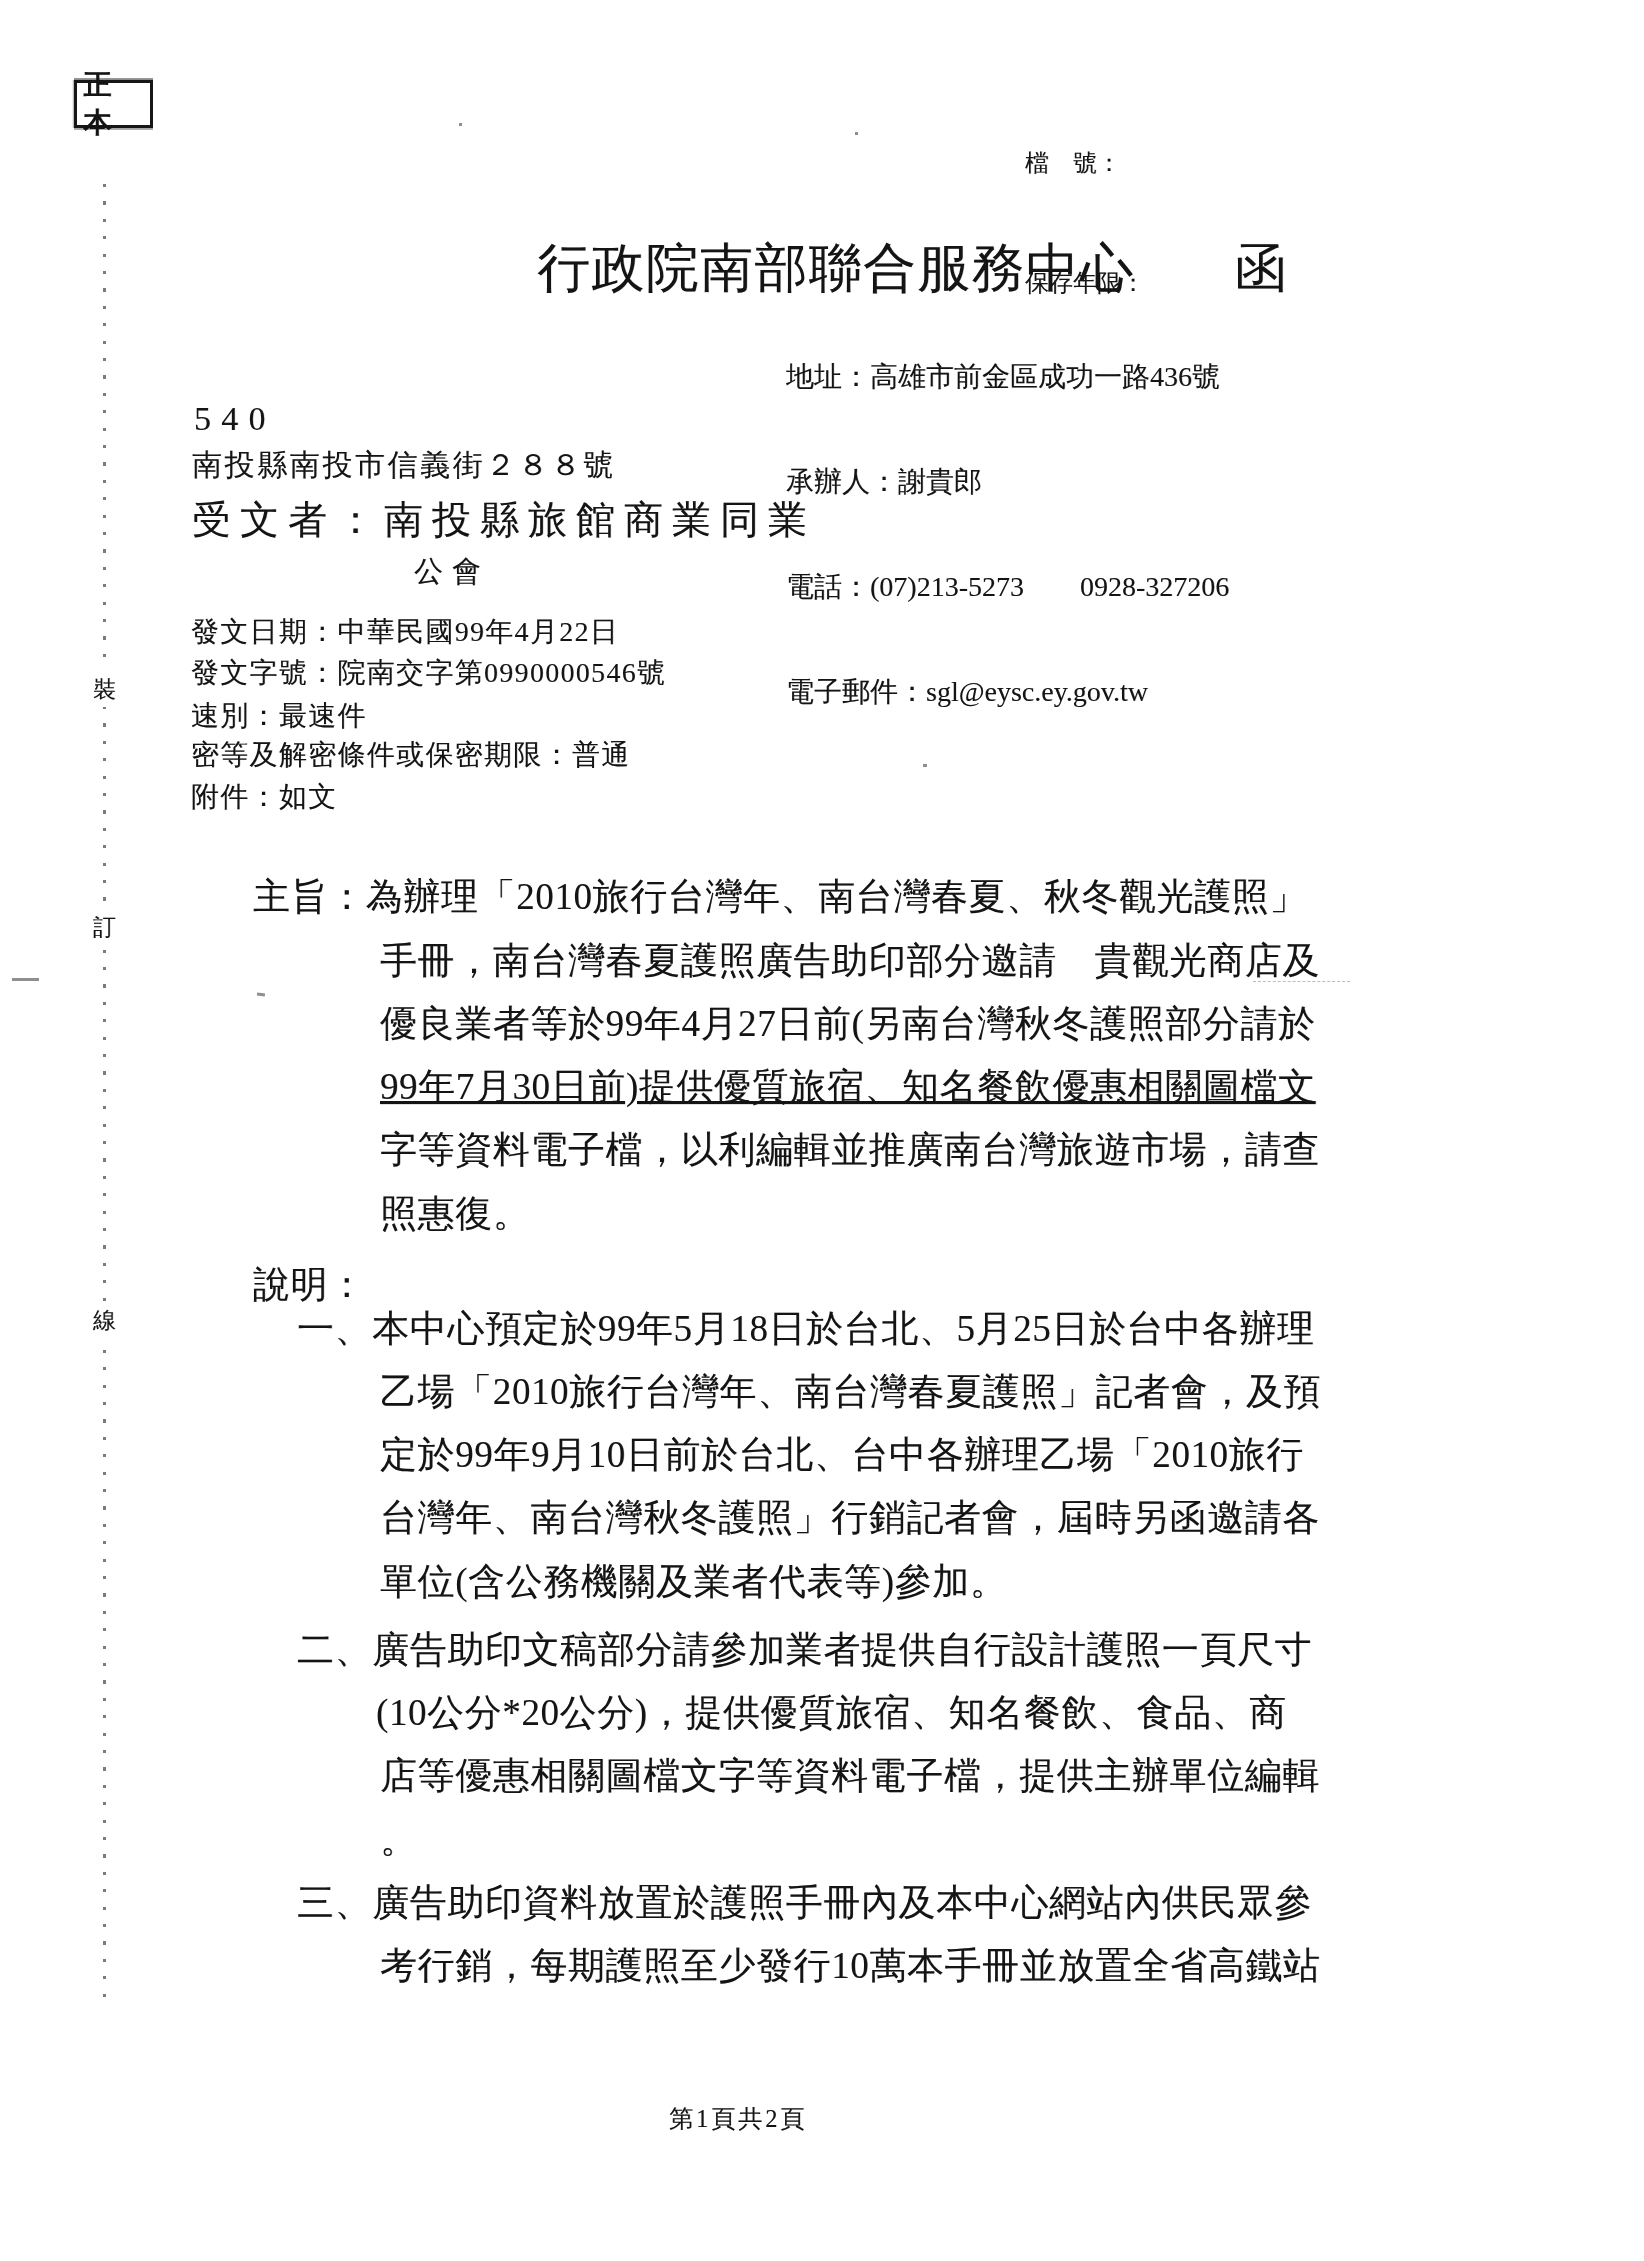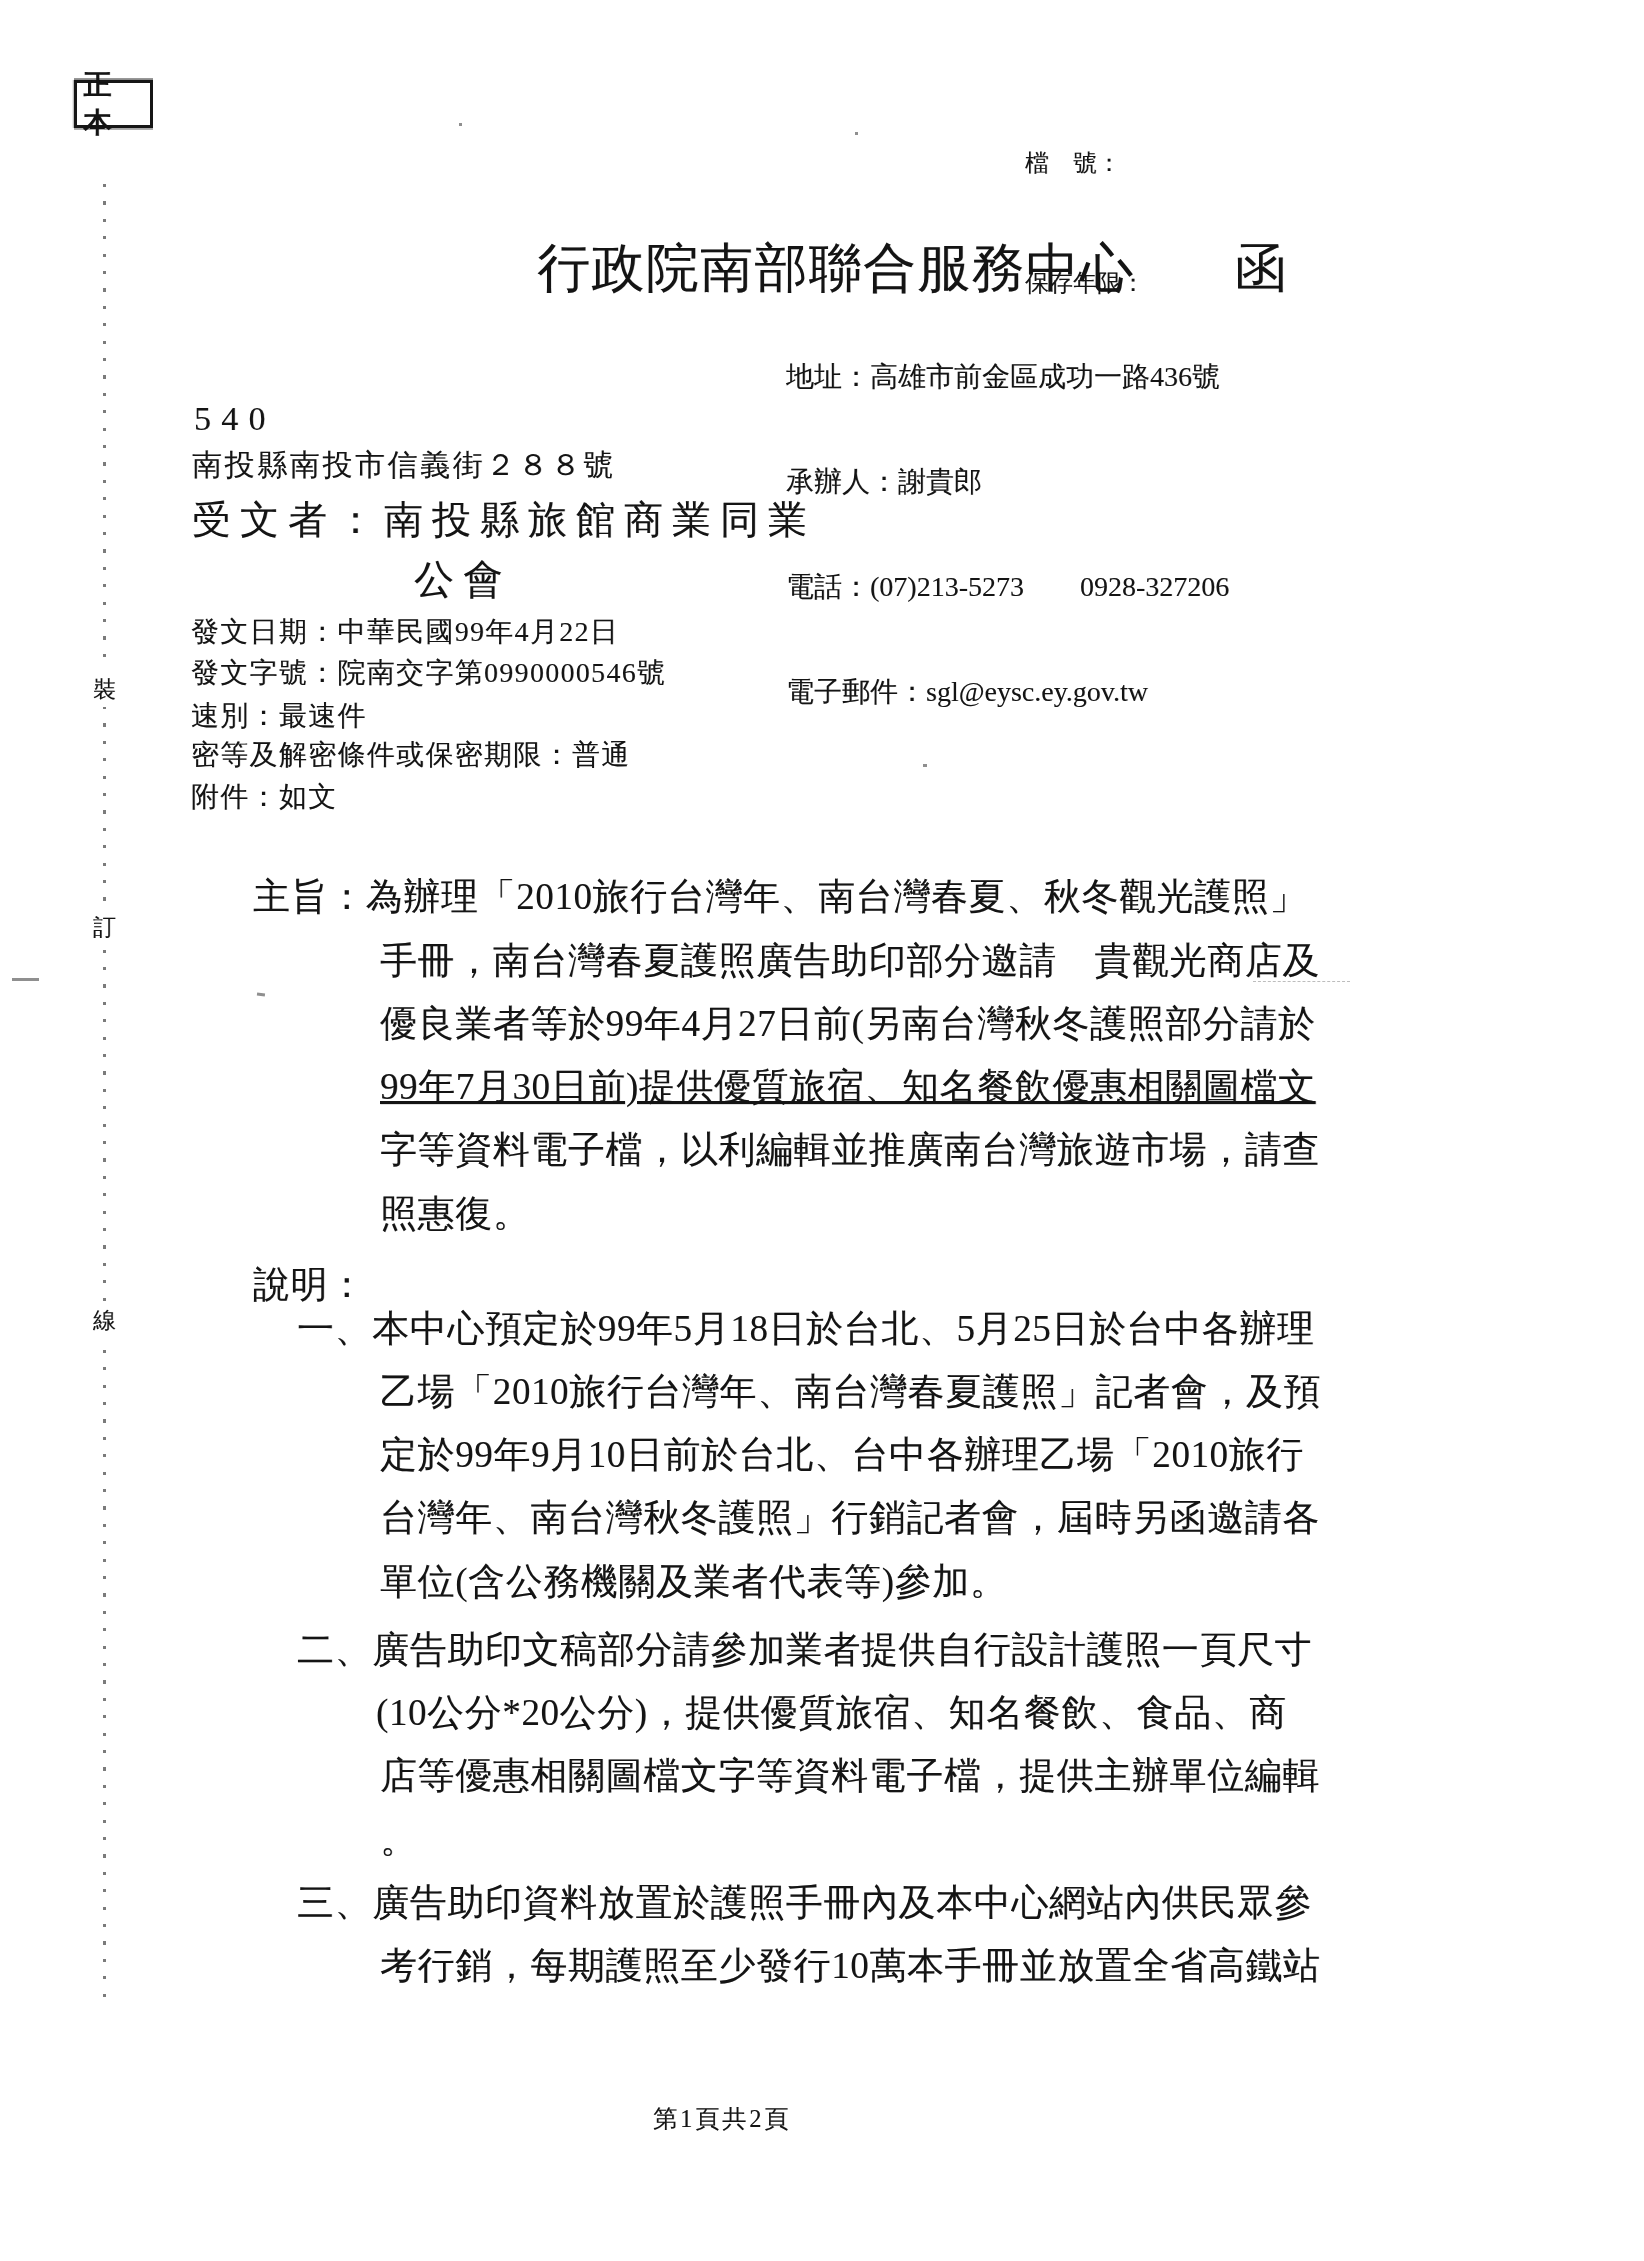--- a/index.html
+++ b/index.html
@@ -32,30 +32,30 @@
   .title { left:479px; top:173px; font-size:53px; letter-spacing:1.3px; font-weight:500; }
   .title .doctype { margin-left:100px; }
 
   
   .sender { left:786px; top:289px; font-size:28px; line-height:35px; }
 
   
   .postal   { left:194px; top:400px; font-size:34px; letter-spacing:10.3px; }
   .street   { left:192px; top:445px; font-size:30px; letter-spacing:2.6px; }
   .rcpt1    { left:192px; top:493px; font-size:39px; letter-spacing:9px; }
-  .rcpt2    { left:414px; top:552px; font-size:40px; letter-spacing:9px; }
+  .rcpt2    { left:414px; top:552px; font-size:29px; letter-spacing:9px; }
 
   
   .meta { font-size:28px; letter-spacing:1.3px; left:191px; }
 
   
   .body-line { font-size:37px; letter-spacing:0.6px;margin-left:40px; }
 
   
-  .footer { left:653px; top:2102px; font-size:24.5px; letter-spacing:2.6px; }
+  .footer { left:669px; top:2102px; font-size:24.5px; letter-spacing:2.6px; }
 
   
   .bind-dots {
     position:absolute; left:103px; top:184px;
     width:3.2px; height:1820px;
     background:repeating-linear-gradient(to bottom,#5a5a5a 0 3.2px, transparent 3.2px 17.4px);
     opacity:.8;
   }
   .bind-char {
     position:absolute; left:93px;

